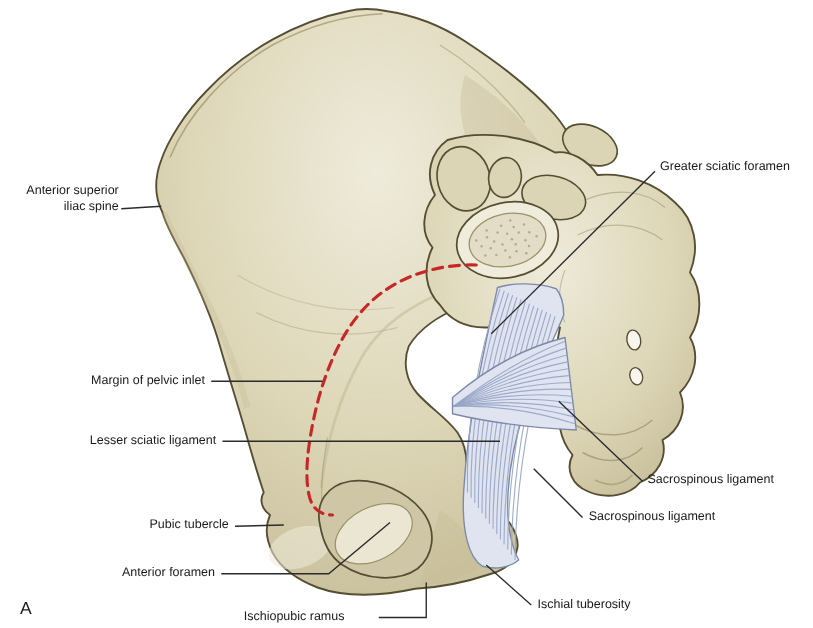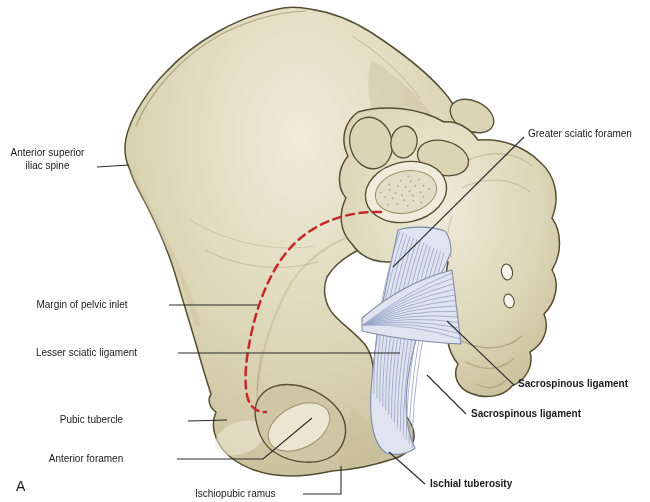--- a/index.html
+++ b/index.html
@@ -1,21 +1,21 @@
 <!DOCTYPE html>
 <html><head>
 <meta charset="utf-8">
 <style>
   html,body{margin:0;padding:0;background:#fff;}
   .canvas{position:relative;width:650px;height:502px;background:#fff;overflow:hidden;
           font-family:"Liberation Sans", sans-serif;color:#1a1a1a;}
   .canvas svg{position:absolute;left:0;top:0;}
   .lbl{position:absolute;font-size:10px;line-height:13px;white-space:nowrap;color:#1a1a1a;}
-  .lbl.right{text-align:center;white-space:normal;}
-  .lbl.bold{font-weight:bold;}
+  .lbl.right{text-align:right;white-space:normal;}
+  .lbl.bold{font-weight:normal;}
   .panel{position:absolute;font-size:14px;color:#1a1a1a;}
 </style>
 </head>
 <body>
 
 <div class="canvas">
 
   <svg width="650" height="502" viewBox="0 0 650 502">
     <defs>
       <radialGradient id="wingGrad" cx="52%" cy="28%" r="85%">

